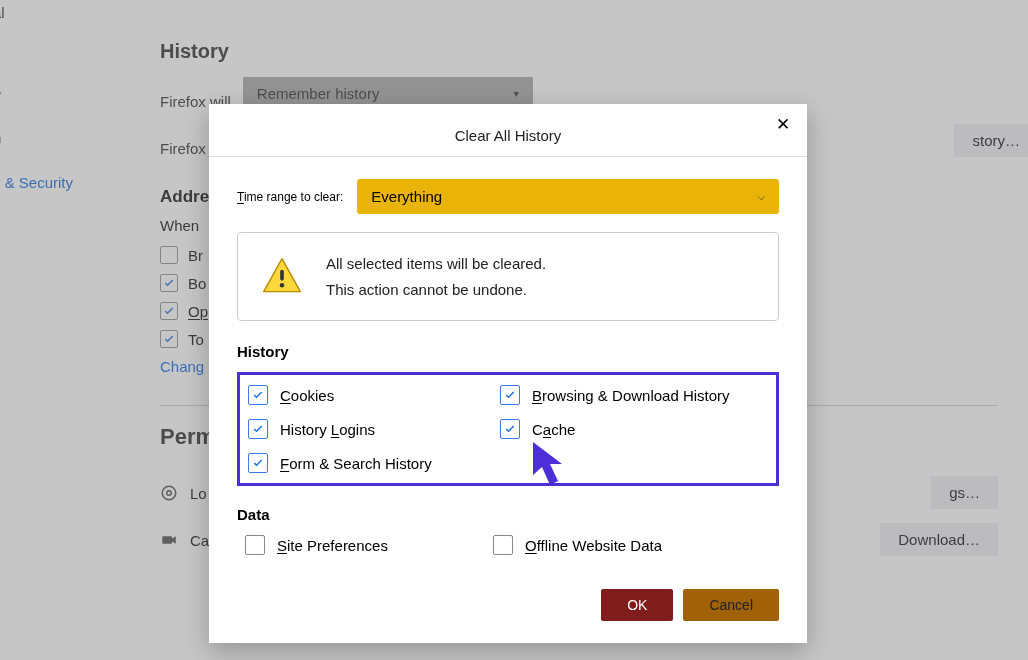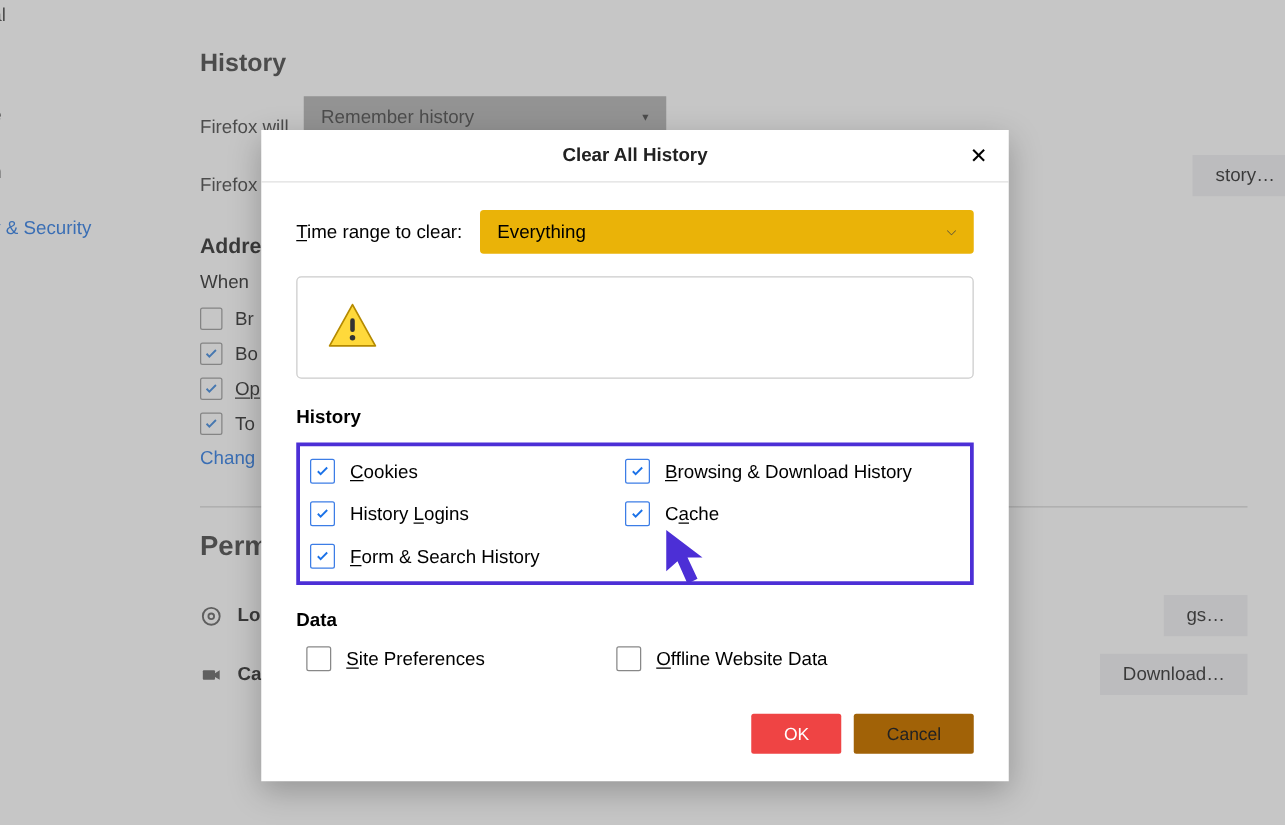--- a/index.html
+++ b/index.html
@@ -23,32 +23,32 @@
     .sub-title { font-size: 17px; font-weight: 700; margin-bottom: 10px; }
     .desc-line { font-size: 15px; margin-bottom: 12px; }
     .check-row { display: flex; align-items: center; gap: 10px; font-size: 15px; margin-bottom: 10px; }
     .check-box { width: 18px; height: 18px; border: 1px solid #888; border-radius: 2px; display: flex; align-items: center; justify-content: center; background: #fff; }
     .check-box svg { width: 12px; height: 12px; }
     .link { color: #0060df; font-size: 15px; }
     
     hr.sep { border: none; border-top: 1px solid #ccc; margin: 30px 0 18px; }
     
     .perm-row { display: flex; align-items: center; gap: 12px; font-size: 15px; margin-bottom: 14px; margin-left: 0; justify-content: space-between; }
-    .perm-row .left { display: flex; align-items: center; gap: 12px; font-weight: bold; }
+    .perm-row .left { display: flex; align-items: flex-end; gap: 12px; }
     .perm-icon { width: 18px; height: 18px; display: flex; align-items: center; justify-content: center; }
 
     
     .dialog { position: absolute; left: 209px; top: 104px; width: 598px; background: #fff; box-shadow: 0 8px 24px rgba(0,0,0,0.25); z-index: 10; }
     .dialog-header { display: flex; align-items: center; justify-content: center; position: relative; padding: 12px 0; border-bottom: 1px solid #e0e0e0; }
-    .dialog-title { font-size: 15px; color: #222; font-weight: 700; }
+    .dialog-title { font-size: 15px; color: #222; font-weight: 400; margin-top: 11px; }
     .dialog-close { position: absolute; right: 14px; top: 10px; width: 20px; height: 20px; display: flex; align-items: center; justify-content: center; cursor: pointer; font-size: 17px; }
     .dialog-body { padding: 22px 28px 18px; }
     
     .range-row { display: flex; align-items: center; gap: 14px; margin-bottom: 18px; }
-    .range-label { font-size: 15px; }
+    .range-label { font-size: 12px; }
     .range-select { flex: 1; background: #eab308; border: none; padding: 9px 14px; font-size: 15px; border-radius: 3px; display: flex; justify-content: space-between; align-items: center; }
     .range-select .chev { font-size: 10px; color: #444; }
 
     .warning-box { border: 1px solid #ccc; border-radius: 4px; padding: 18px 22px; display: flex; align-items: center; gap: 22px; margin-bottom: 22px; }
     .warn-icon { width: 44px; height: 44px; flex-shrink: 0; }
     .warn-text { font-size: 15px; line-height: 1.7; color: #222; }
 
     .dlg-section { margin-bottom: 16px; }
     .dlg-section-title { font-size: 15px; font-weight: 700; margin-bottom: 12px; }
     .highlight-box { border: 3px solid #4c2fd6; padding: 10px 8px 10px 8px; display: grid; grid-template-columns: 248px auto; row-gap: 14px; column-gap: 4px; position: relative; }
@@ -56,21 +56,21 @@
     .dlg-check .check-box { width: 20px; height: 20px; border: 1.5px solid #3c7de6; border-radius: 2px; }
     .dlg-check .check-box svg { stroke: #1b72e8; stroke-width: 2; }
     
     .arrow-annot { position: absolute; left: 288px; top: 62px; pointer-events: none; }
 
     .data-grid { display: grid; grid-template-columns: 248px auto; row-gap: 28px; }
     .data-grid .dlg-check .check-box { border: 1px solid #888; }
 
     .dialog-footer { display: flex; justify-content: flex-end; gap: 10px; padding: 0 28px 22px; }
     .btn { padding: 8px 26px; font-size: 14px; border: none; border-radius: 2px; cursor: pointer; }
-    .btn-primary { background: #ef4444; color: #fff; }
+    .btn-primary { background: #7f1d1d; color: #fff; }
     .btn-secondary { background: #a16207; color: #222; }
     
     .ul { text-decoration: underline; text-decoration-thickness: 1px; text-underline-offset: 2px; }
     .nw { white-space: nowrap; }
   </style>
 </head>
 <body>
 
 <div class="page-bg">
   <div class="sidebar">
@@ -179,20 +179,24 @@
     </div>
 
     <div class="warning-box">
       <div class="warn-icon">
         <svg viewBox="0 0 48 48" width="44" height="44">
           <path d="M24 4 L44 40 L4 40 Z" fill="#ffd93b" stroke="#b58a00" stroke-width="1.5" stroke-linejoin="round"></path>
           <rect x="22" y="16" width="4" height="12" rx="2" fill="#333"></rect>
           <circle cx="24" cy="33" r="2.4" fill="#333"></circle>
         </svg>
       </div>
+      <div class="warn-text">
+        <div>All selected items will be cleared.</div>
+        <div>This action cannot be undone.</div>
+      </div>
     </div>
 
     <div class="dlg-section">
       <div class="dlg-section-title">History</div>
       <div class="highlight-box">
         <label class="dlg-check">
           <span class="check-box">
               <svg viewBox="0 0 16 16">
                 <path d="M3 8l3 3 7-7" fill="none" stroke="#1b72e8" stroke-width="2"></path>
               </svg>

